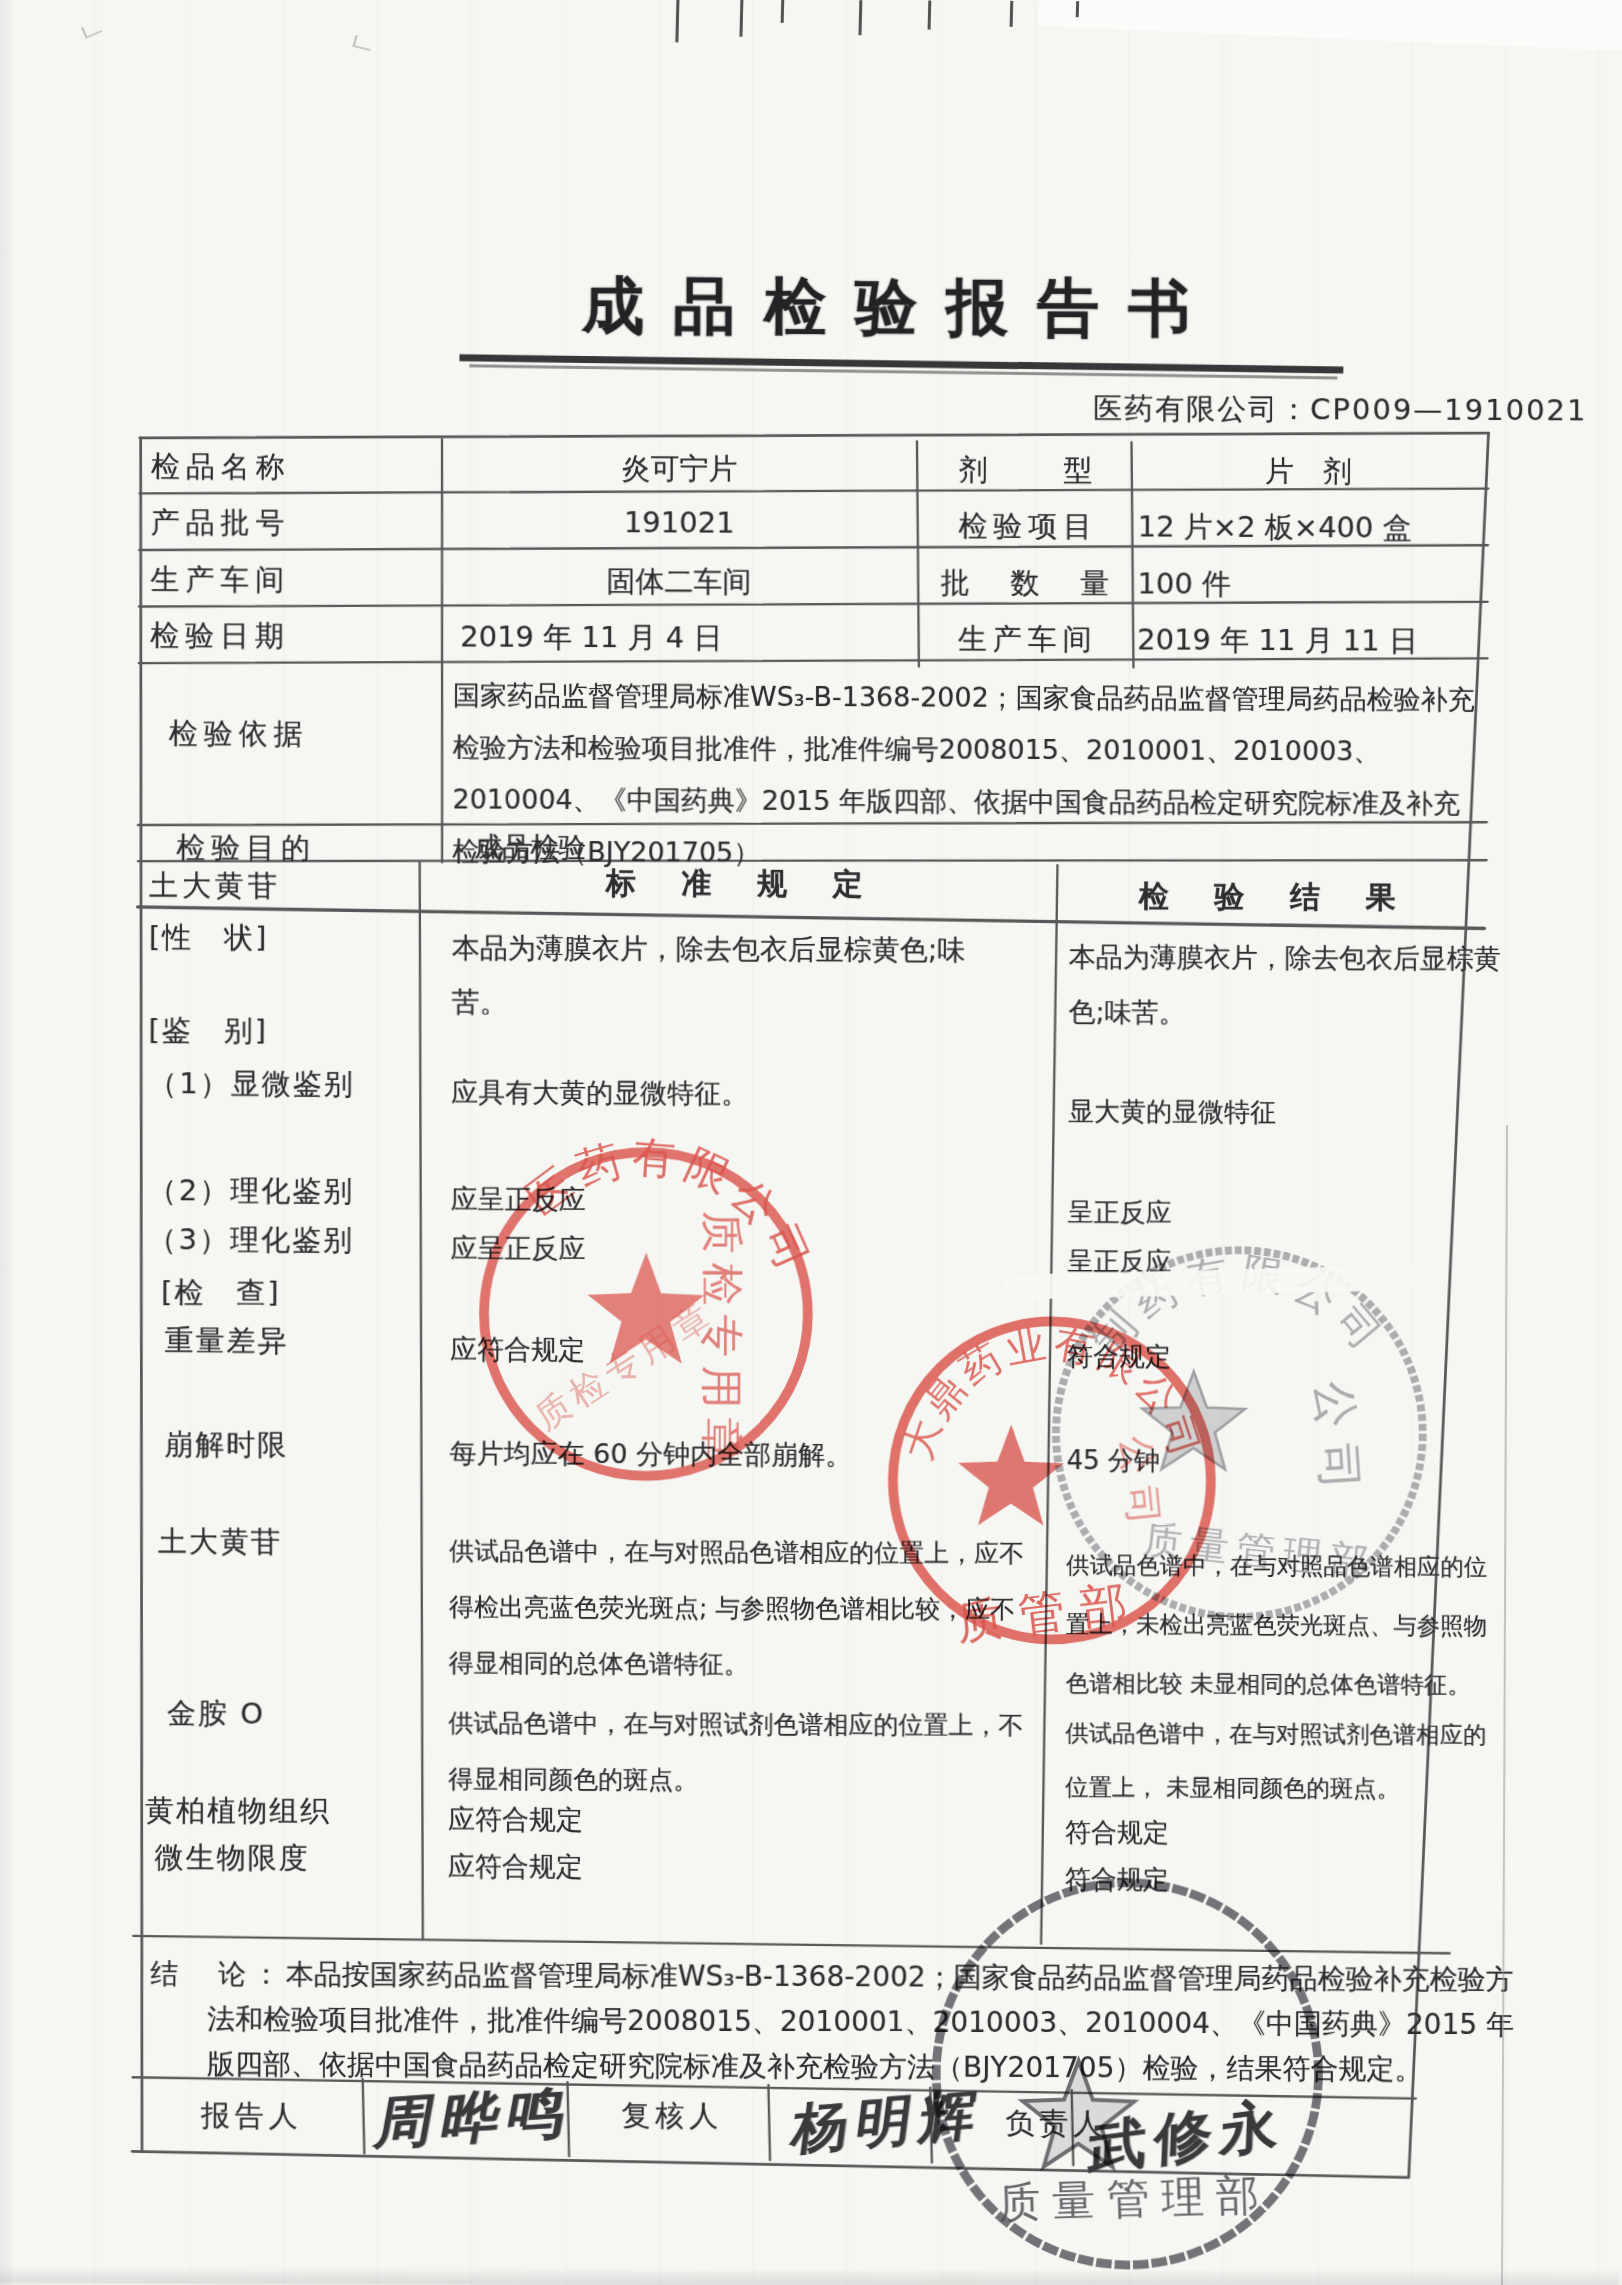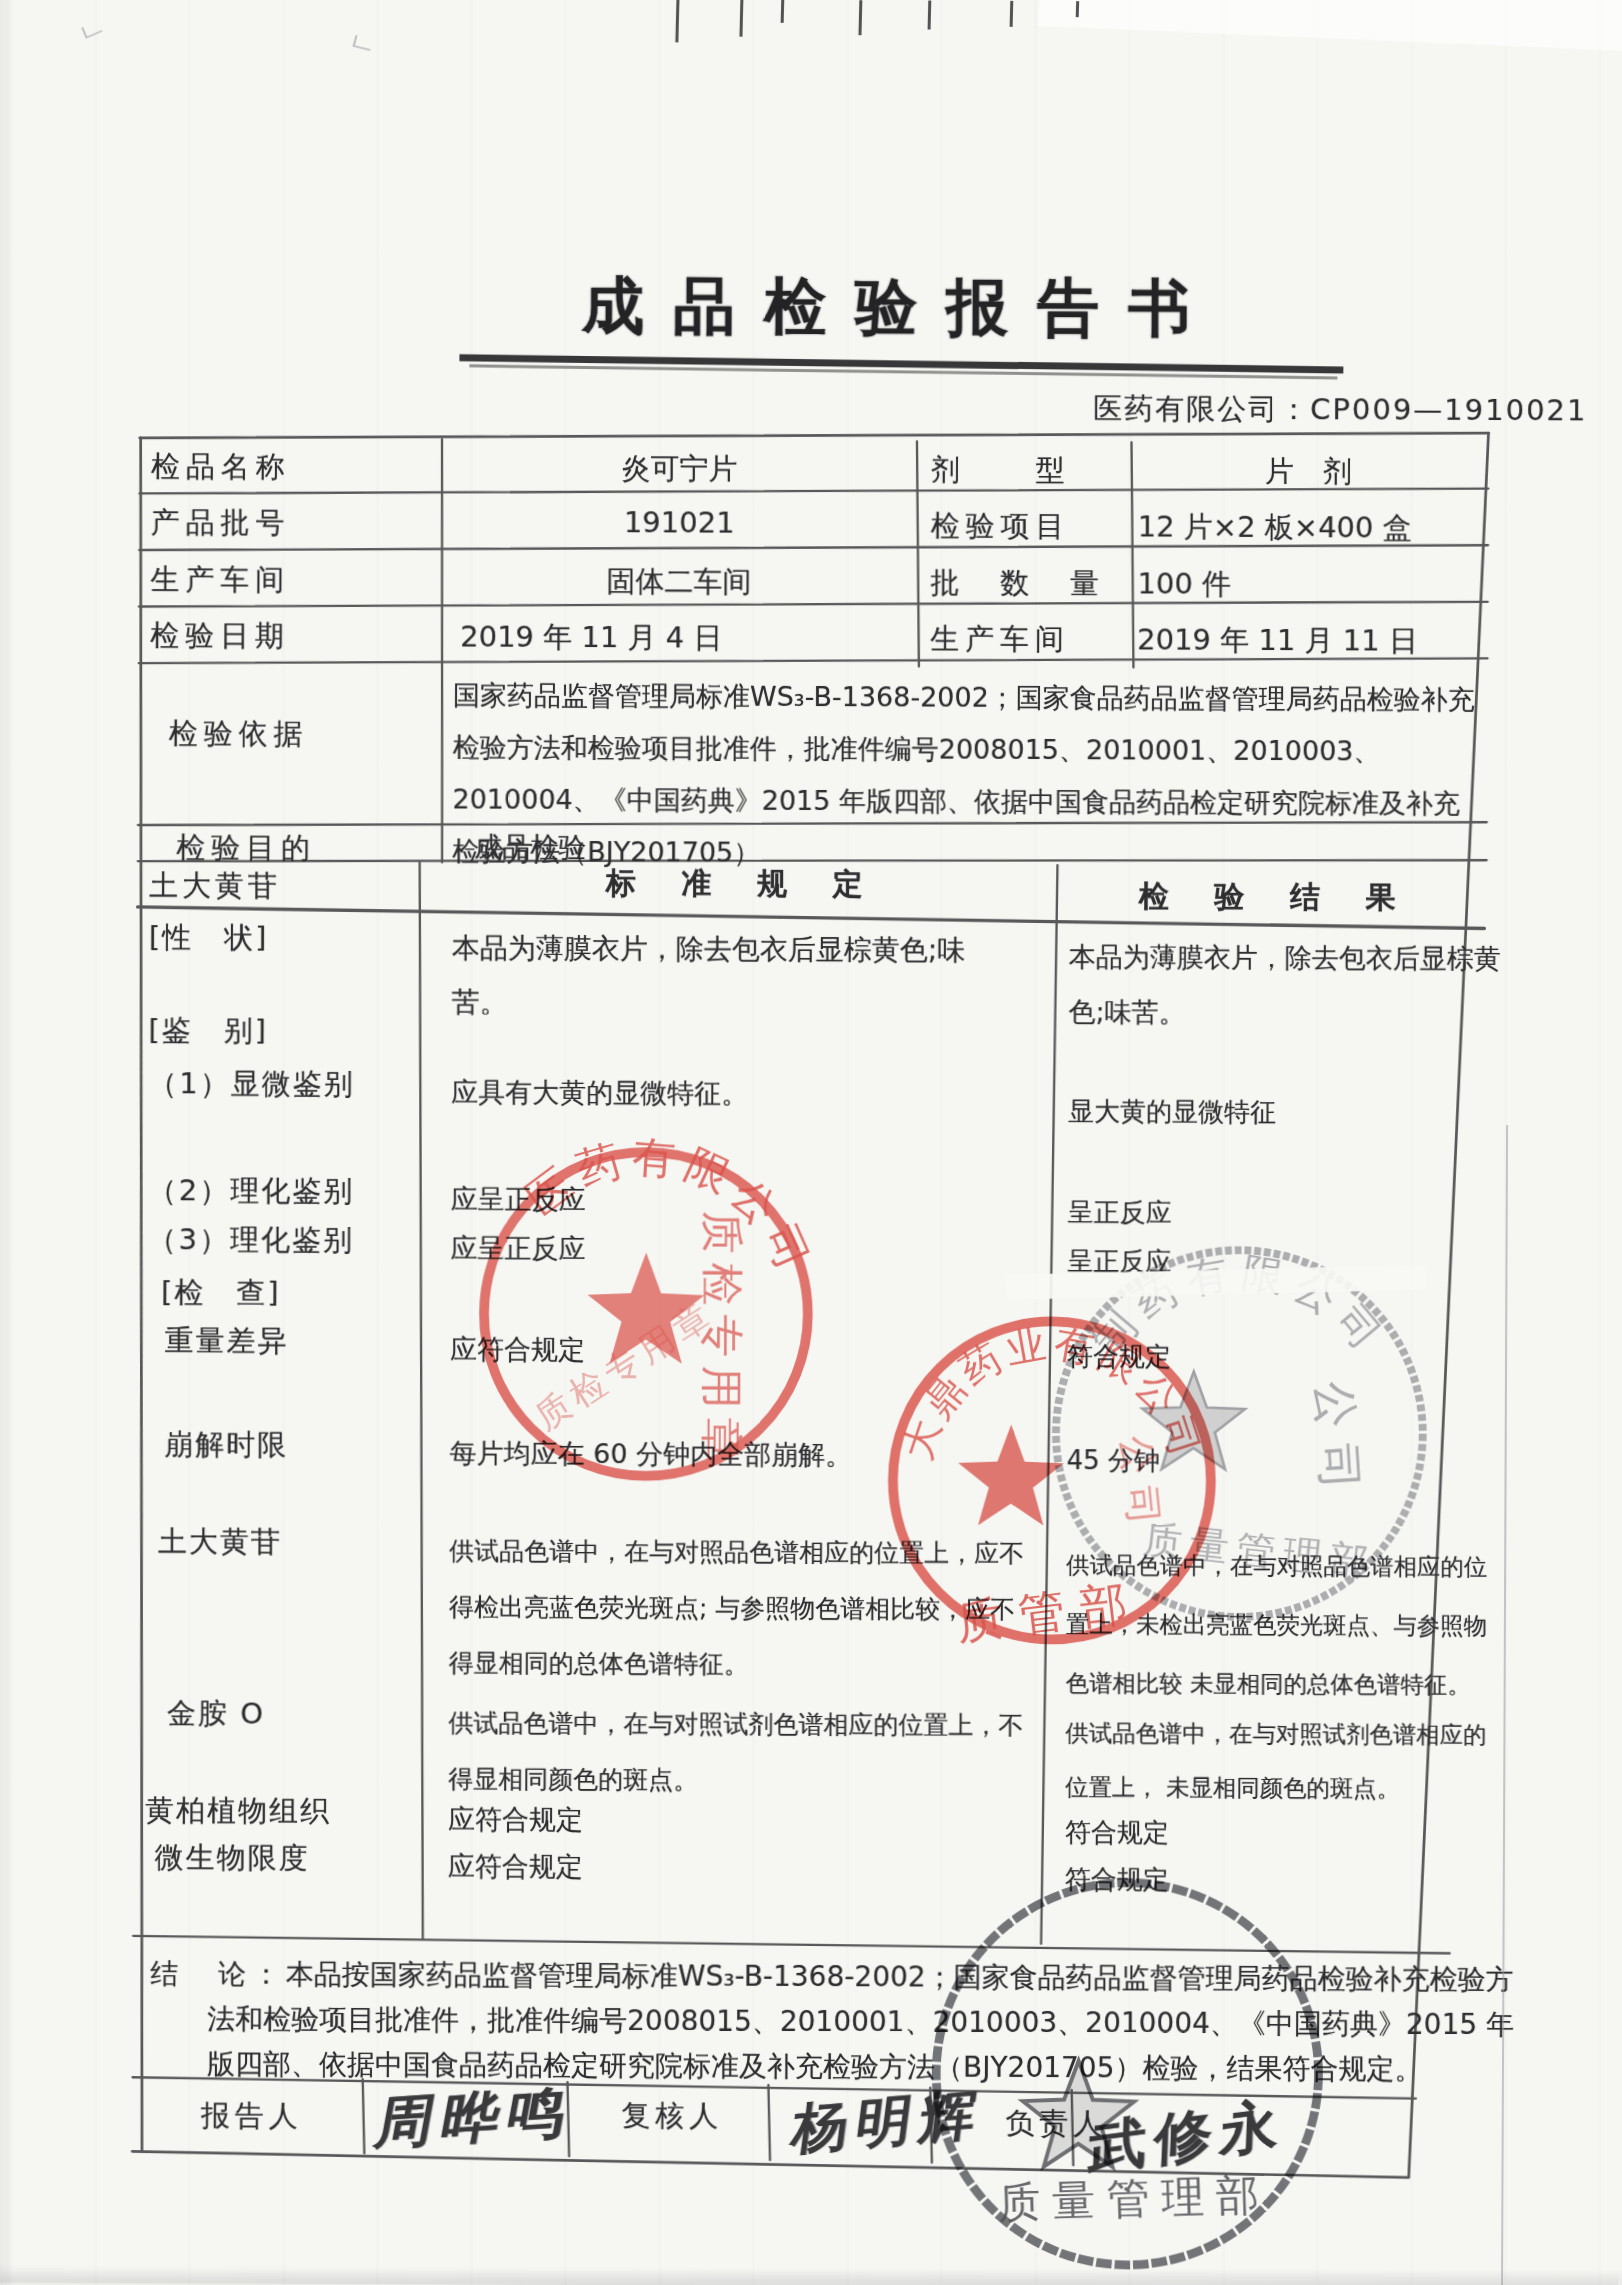--- a/index.html
+++ b/index.html
@@ -25,21 +25,21 @@
          letter-spacing:29px;color:#232325;text-shadow:0 0 2px rgba(25,25,28,.65);}
   .u1{position:absolute;left:456px;top:360px;width:884px;height:6.8px;background:#1d1d1f;transform:rotate(.55deg);opacity:.88;}
   .u2{position:absolute;left:466px;top:370px;width:868px;height:2.9px;background:#2a2a2c;transform:rotate(.55deg);opacity:.5;}
   .report-no{left:1090px;top:388px;font-size:29px;letter-spacing:2px;}
   
   .lab{font-size:29px;letter-spacing:5.9px;}
   .val{font-size:29px;}
   .c1{left:148px;width:283px;}
   .c2{left:441px;width:471px;text-align:center;}
   .c2l{left:458px;width:449px;text-align:left;}
-  .c3{left:928px;width:195px;}
+  .c3{left:928px;width:195px;text-align:center;}
   .c4{left:1135px;width:346px;}
   .c4c{left:1135px;width:341px;text-align:center;}
   .r1{top:450px;} .r2{top:506px;} .r3{top:563px;} .r4{top:619px;}
   .basis-lab{left:161px;top:717px;margin-left:6px;}
   .basis{left:451px;top:671px;width:1029px;font-size:27px;line-height:52px;}
   .purpose-lab{left:175px;top:831px;}
   .purpose{left:473px;top:830px;font-size:28px;}
   
   .hcol1{left:148px;top:869px;font-size:29px;letter-spacing:3.9px;}
   .hcol2{left:419px;top:864px;width:636px;text-align:center;font-size:30px;font-weight:bold;letter-spacing:7.8px;}

